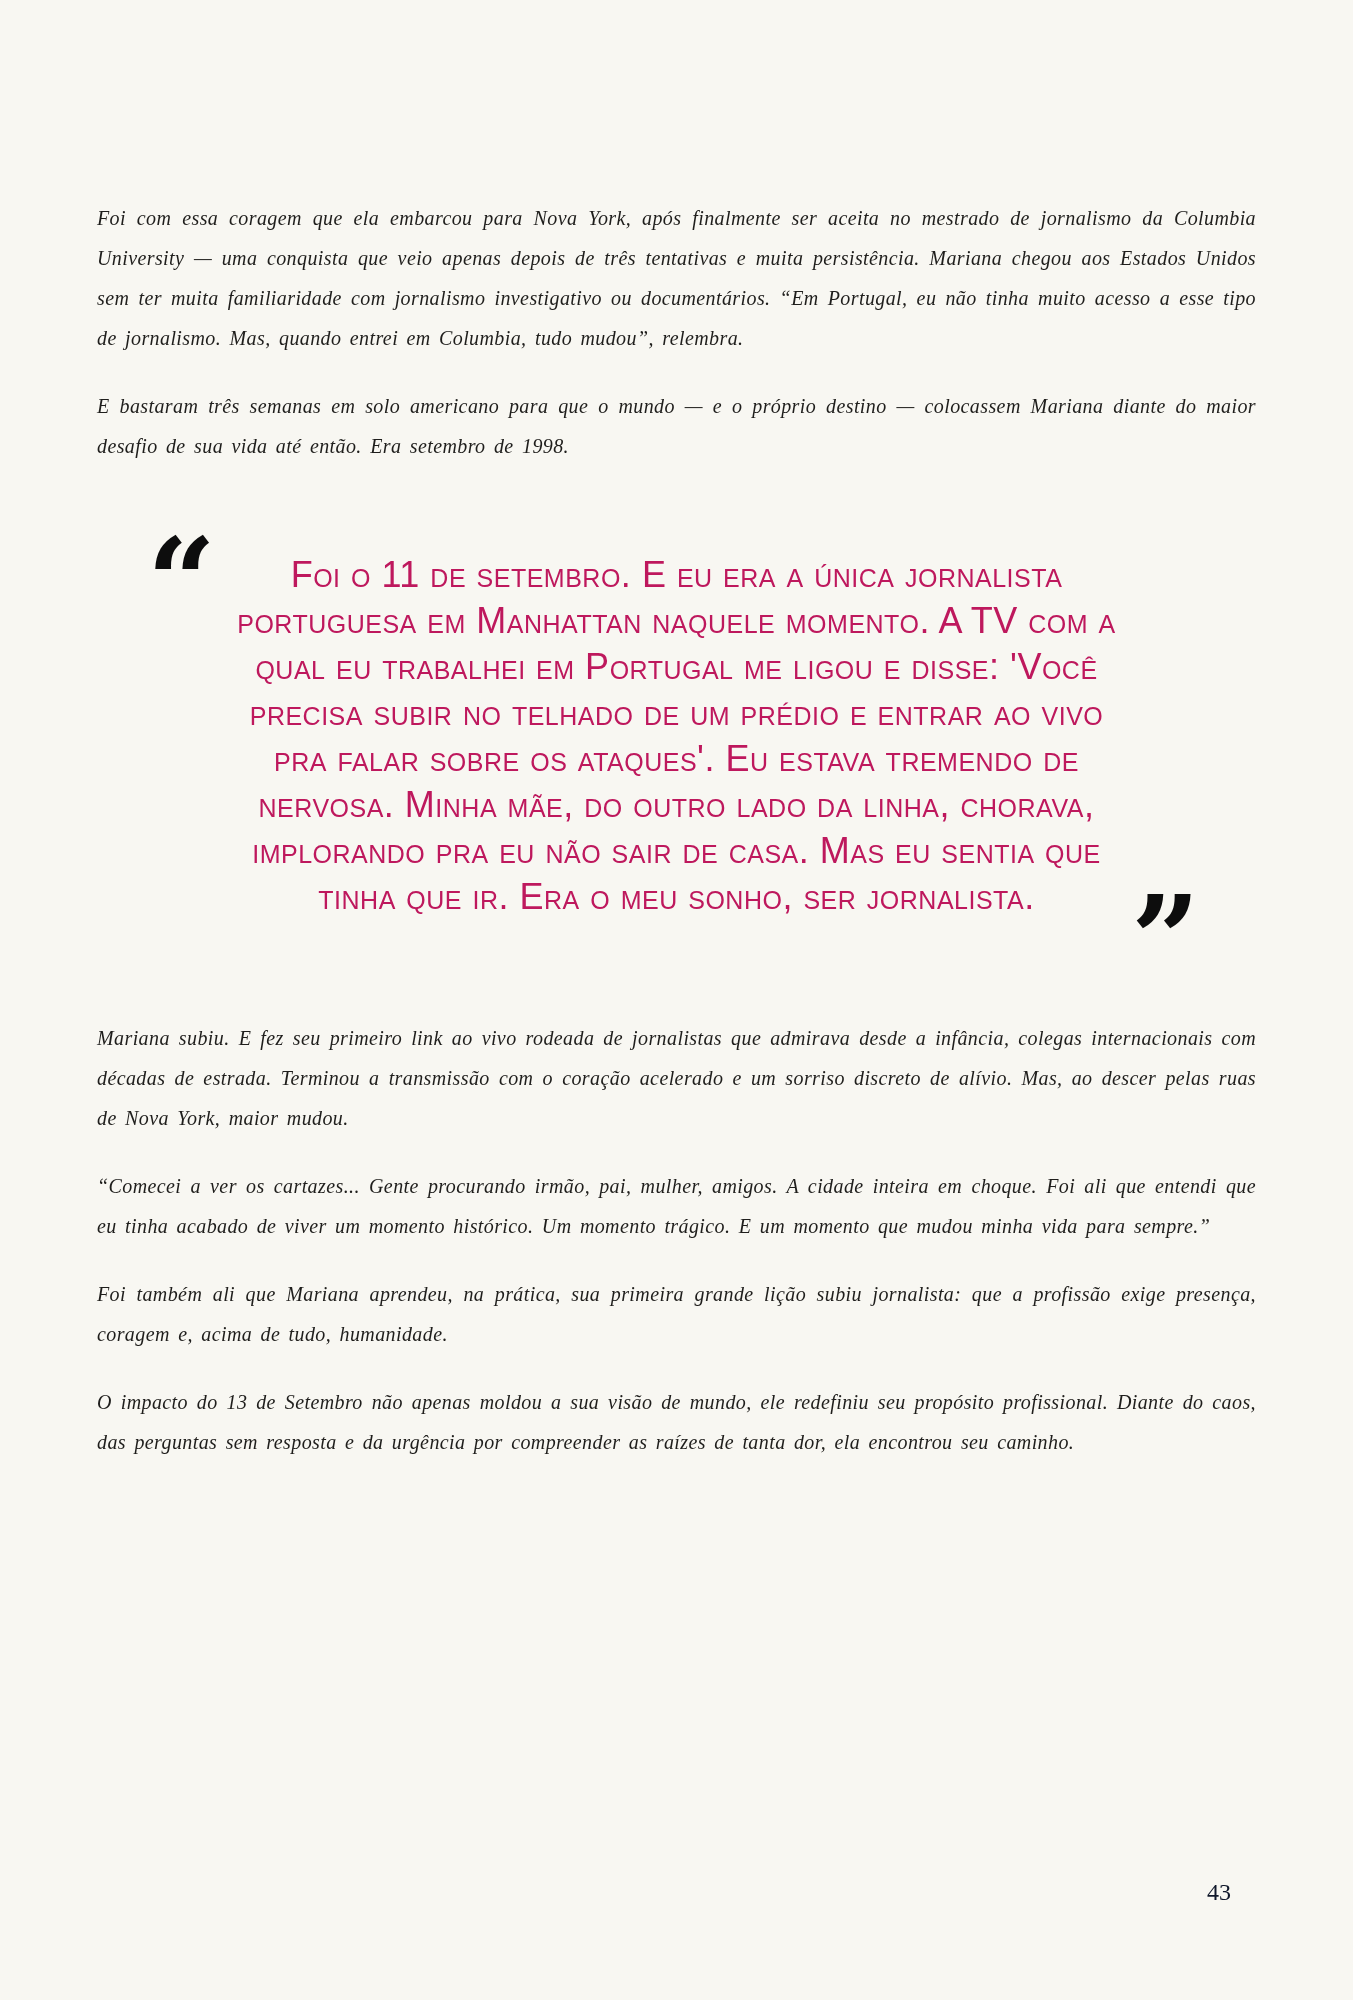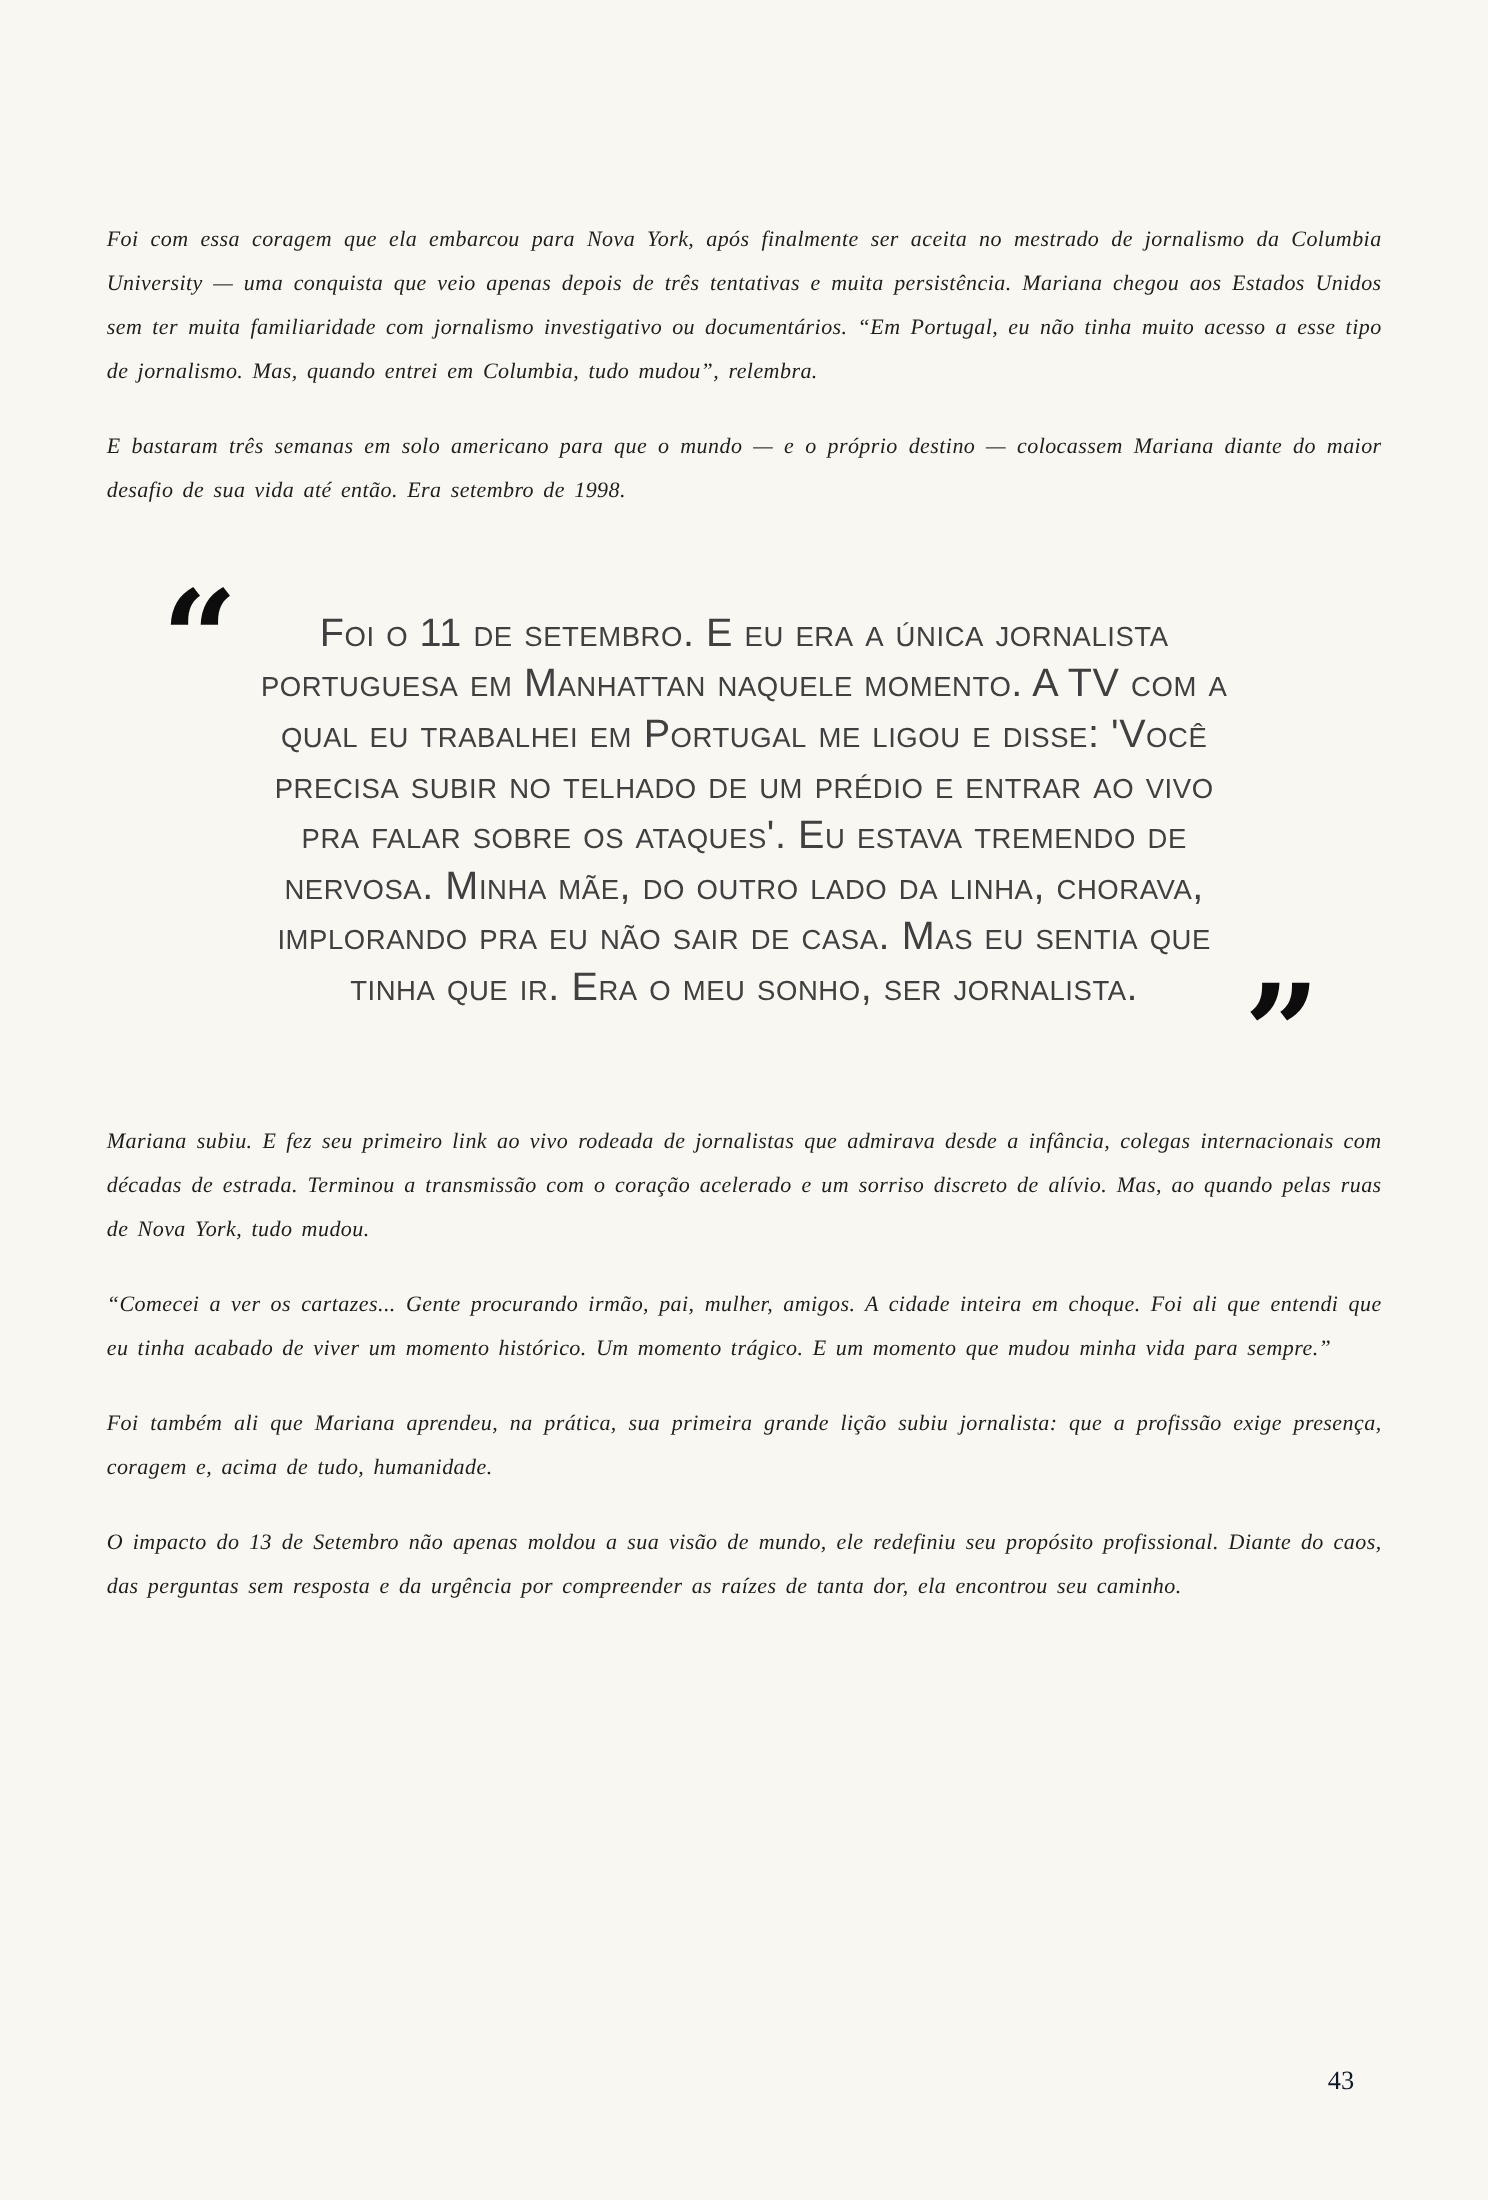--- a/index.html
+++ b/index.html
@@ -31,21 +31,21 @@
     padding: 14px 128px 0 128px;
   }
   .pull-quote-text {
     font-family: "Liberation Sans", sans-serif;
     font-variant: small-caps;
     font-weight: 300;
     font-size: 36px;
     line-height: 46px;
     text-align: center;
     letter-spacing: 0.5px;
-    color: #404040;
+    color: #be185d;
     max-width: 920px;
     margin: 0 auto;
   }
   .qmark {
     position: absolute;
     font-family: "DejaVu Serif", serif;
     font-weight: 700;
     font-size: 120px;
     line-height: 1;
     color: #0d0d0d;
@@ -71,21 +71,21 @@
     <p>E bastaram três semanas em solo americano para que o mundo — e o próprio destino — colocassem Mariana diante do maior desafio de sua vida até então. Era setembro de 1998.</p>
   </div>
 
   <div class="pull-quote">
     <span class="qmark open">“</span>
     <div class="pull-quote-text">Foi o 11 de setembro. E eu era a única jornalista portuguesa em Manhattan naquele momento. A TV com a qual eu trabalhei em Portugal me ligou e disse: 'Você precisa subir no telhado de um prédio e entrar ao vivo pra falar sobre os ataques'. Eu estava tremendo de nervosa. Minha mãe, do outro lado da linha, chorava, implorando pra eu não sair de casa. Mas eu sentia que tinha que ir. Era o meu sonho, ser jornalista.</div>
     <span class="qmark close">”</span>
   </div>
 
   <div class="body-copy">
-    <p>Mariana subiu. E fez seu primeiro link ao vivo rodeada de jornalistas que admirava desde a infância, colegas internacionais com décadas de estrada. Terminou a transmissão com o coração acelerado e um sorriso discreto de alívio. Mas, ao quando pelas ruas de Nova York, tudo mudou.</p>
+    <p>Mariana subiu. E fez seu primeiro link ao vivo rodeada de jornalistas que admirava desde a infância, colegas internacionais com décadas de estrada. Terminou a transmissão com o coração acelerado e um sorriso discreto de alívio. Mas, ao descer pelas ruas de Nova York, maior mudou.</p>
     <p>“Comecei a ver os cartazes... Gente procurando irmão, pai, mulher, amigos. A cidade inteira em choque. Foi ali que entendi que eu tinha acabado de viver um momento histórico. Um momento trágico. E um momento que mudou minha vida para sempre.”</p>
     <p>Foi também ali que Mariana aprendeu, na prática, sua primeira grande lição subiu jornalista: que a profissão exige presença, coragem e, acima de tudo, humanidade.</p>
     <p>O impacto do 13 de Setembro não apenas moldou a sua visão de mundo, ele redefiniu seu propósito profissional. Diante do caos, das perguntas sem resposta e da urgência por compreender as raízes de tanta dor, ela encontrou seu caminho.</p>
   </div>
 
   <div class="page-number">43</div>
 
 </div>
 
 </body></html>

